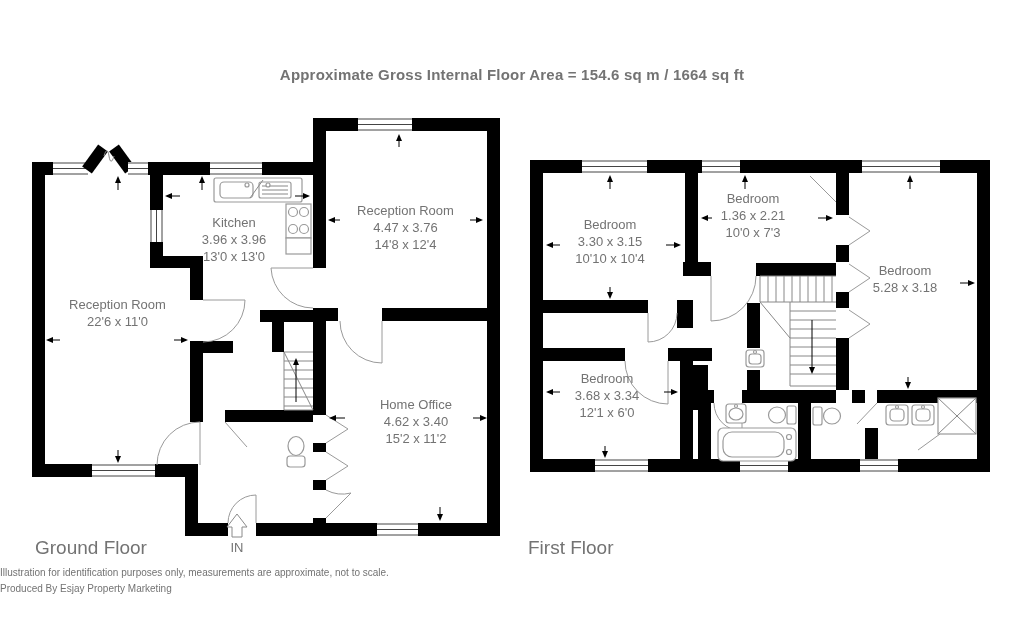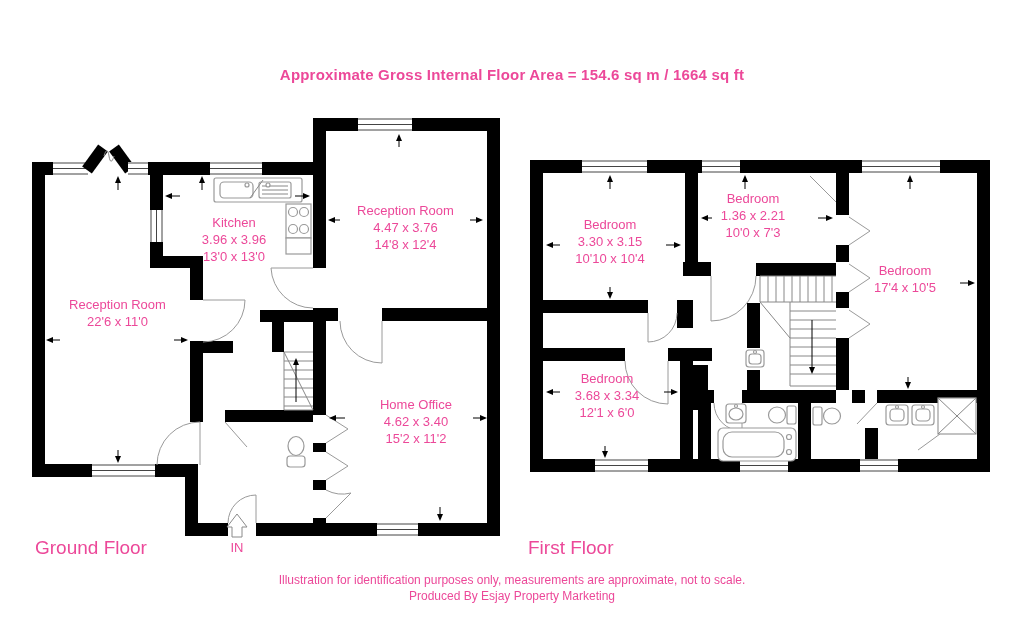--- a/index.html
+++ b/index.html
@@ -1,30 +1,30 @@
 <!DOCTYPE html>
 <html><head>
 <meta charset="utf-8">
 <style>
   html,body{margin:0;padding:0;background:#fff;}
   #canvas{position:relative;width:1024px;height:631px;background:#fff;overflow:hidden;
-          font-family:"Liberation Sans",sans-serif;color:#ec4899;}
+          font-family:"Liberation Sans",sans-serif;color:#737373;}
   svg{position:absolute;left:0;top:0;}
   .w{fill:#000;}
   .wl{stroke:#444;stroke-width:1;fill:none;}
   .st{stroke:#888;stroke-width:1;fill:none;}
   .arc{stroke:#9a9a9a;stroke-width:1;fill:none;}
   .fx{stroke:#9a9a9a;stroke-width:1.2;fill:#fff;}
   .dim{stroke:#000;stroke-width:1;fill:none;}
   .title{position:absolute;top:66px;left:0;width:100%;text-align:center;
          font-size:15px;font-weight:bold;letter-spacing:.2px;}
   .room-label{position:absolute;text-align:center;font-size:13px;line-height:17px;}
   .floor-label{position:absolute;top:529px;font-size:19px;margin-top:8px;}
   .in-label{position:absolute;top:540px;left:222px;width:30px;text-align:center;font-size:13px;}
-  .footer{position:absolute;left:0;width:100%;text-align:center;font-size:12px;margin-top:6px;}
+  .footer{position:absolute;left:0;width:100%;font-size:10px;}
   .f1{top:567px;} .f2{top:583px;}
 </style>
 </head>
 <body>
 
 <div id="canvas">
 
 <svg width="1024" height="631" viewBox="0 0 1024 631">
   <defs>
     <marker id="ah" markerWidth="8" markerHeight="8" refX="5" refY="3" orient="auto">
@@ -302,21 +302,21 @@
   <div>3.30 x 3.15</div>
   <div>10'10 x 10'4</div>
 </div>
 <div class="room-label" style="left:678px;top:190px;width:150px">
   <div>Bedroom</div>
   <div>1.36 x 2.21</div>
   <div>10'0 x 7'3</div>
 </div>
 <div class="room-label" style="left:828px;top:262px;width:154px">
   <div>Bedroom</div>
-  <div>17'4 x 10'5</div>
+  <div>5.28 x 3.18</div>
 </div>
 <div class="room-label" style="left:530px;top:370px;width:154px">
   <div>Bedroom</div>
   <div>3.68 x 3.34</div>
   <div>12'1 x 6'0</div>
 </div>
 
 <div class="floor-label" style="left:35px">Ground Floor</div>
 <div class="floor-label" style="left:528px">First Floor</div>
 <div class="in-label">IN</div>

